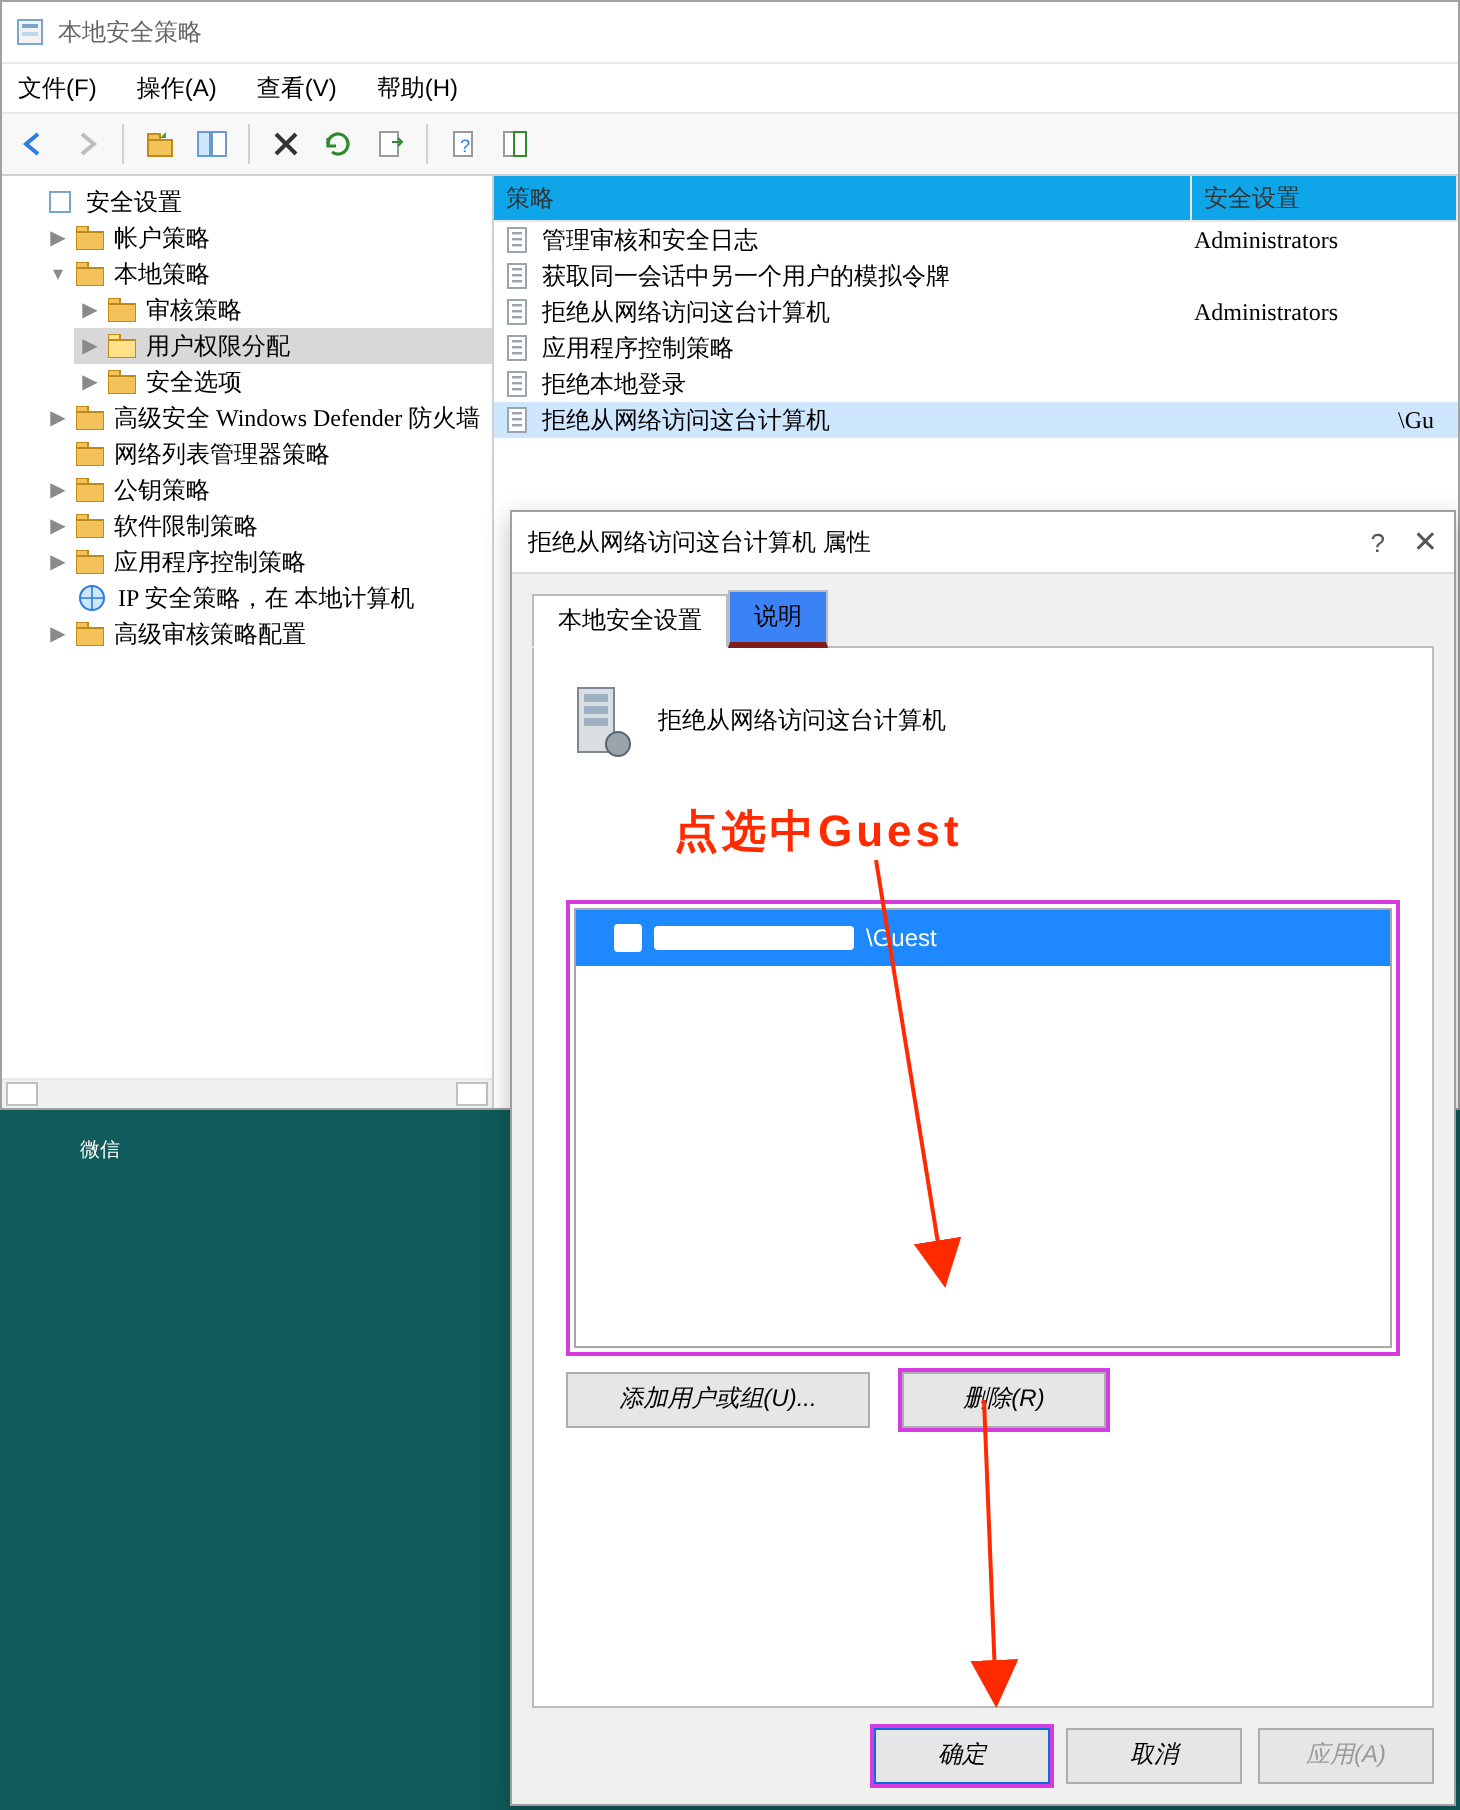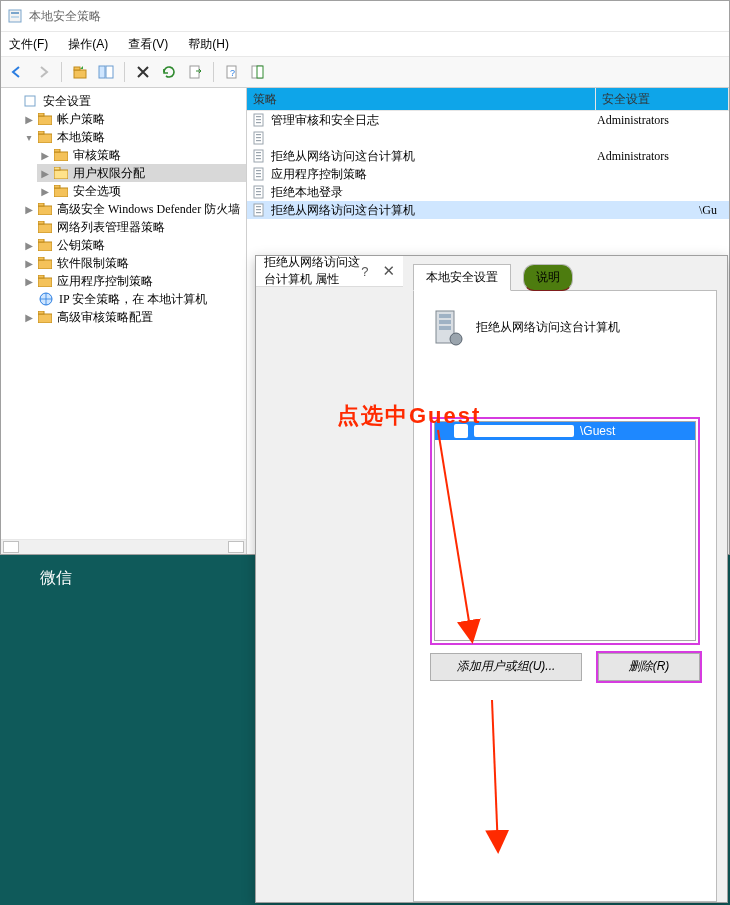--- a/index.html
+++ b/index.html
@@ -39,39 +39,39 @@
   .list-header .col { border-right:1px solid #e6e6e6; padding:3px 6px; color:#333; }
   .list { flex:1; overflow:auto; }
   .prow { height:18px; display:flex; align-items:center; }
   .prow .c1 { display:flex; align-items:center; gap:4px; padding:0 4px; }
   .prow.sel { background:#cfe6ff; }
   .prow .policy-icon { width:16px; height:16px; display:inline-flex; align-items:center; justify-content:center; }
   .prow .c2 { padding:0 6px; }
 
   
   .desktop-bottom { position:absolute; left:0; top:555px; width:730px; height:350px; background:#0f5a5a; }
-  .taskbar-item { position:absolute; left:40px; top:568px; color:#fff; font-size:16px; }
+  .taskbar-item { position:absolute; left:40px; top:568px; color:#fff; font-size:10px; }
 
   
-  .dialog { position:absolute; left:255px; top:255px; width:473px; height:648px; background:#f0f0f0; border:1px solid #9f9f9f; box-sizing:border-box; display:flex; flex-direction:row; box-shadow:0 4px 12px rgba(0,0,0,.25); }
+  .dialog { position:absolute; left:255px; top:255px; width:473px; height:648px; background:#f0f0f0; border:1px solid #9f9f9f; box-sizing:border-box; display:flex; flex-direction:column; box-shadow:0 4px 12px rgba(0,0,0,.25); }
   .dlg-title { height:30px; display:flex; align-items:center; justify-content:space-between; padding:0 8px; background:#fff; border-bottom:1px solid #dcdcdc; }
   .dlg-title .t { font-size:12px; }
   .dlg-title .ctl { display:flex; align-items:center; gap:14px; color:#555; }
   .dlg-close { font-size:15px; }
   .dlg-help { font-size:13px; }
   .dlg-body { flex:1; padding:8px 10px 0 10px; display:flex; flex-direction:column; min-height:0; }
-  .tabs { display:flex; align-items:flex-end; gap:12px; margin-bottom:-1px; }
+  .tabs { display:flex; align-items:flex-end; gap:0; margin-bottom:-1px; }
   .tab { padding:4px 12px; border:1px solid #bcbcbc; background:#fff; border-bottom:1px solid #fff; position:relative; z-index:2; }
-  .tab.inactive { background:#4d7c0f; border-bottom:1px solid #7f1d1d; z-index:1;border-radius:11px; }
+  .tab.inactive { background:#3b82f6; border-bottom:3px solid #7f1d1d; z-index:1; }
   .tabpage { flex:1; border:1px solid #bcbcbc; background:#fff; padding:16px; display:flex; flex-direction:column; min-height:0; }
   .policy-row { display:flex; align-items:center; gap:12px; margin-bottom:30px; }
   .server-icon { width:34px; height:40px; }
   .listbox-wrap { border:2px solid #d63be0; padding:2px; }
   .listbox { border:1px solid #a8a8a8; background:#fff; height:218px; }
-  .listbox .sel-row { display:flex; align-items:center; height:18px; background:#1e88ff; color:#fff; gap:6px; padding:0 19px; }
+  .listbox .sel-row { display:flex; align-items:center; height:28px; background:#1e88ff; color:#fff; gap:6px; padding:0 19px; }
   .listbox .user-icon { width:14px; height:14px; display:inline-block; background:#fff; border-radius:2px; color:#1e88ff; }
   .blot { display:inline-block; width:100px; height:12px; background:#fff; border-radius:2px; }
 
   .btn-row { display:flex; gap:16px; margin-top:8px; }
   .btn { width:120px; height:26px; background:#e6e6e6; border:1px solid #adadad; text-align:center; line-height:24px;font-style:italic; }
   .btn-hl { outline:2px solid #d63be0; }
 
   .dlg-buttons { padding:10px; display:flex; justify-content:flex-end; gap:8px; }
   .dlg-buttons .btn.ok { background:#e6e6e6; }
   .dlg-buttons .btn.apply { color:#9a9a9a; }
@@ -361,20 +361,21 @@
             <div class="prow">
               <div class="c1" style="width:336px">
                 <span class="policy-icon">
                   <svg width="16" height="16">
                     <rect x="3" y="2" width="9" height="12" fill="#fff" stroke="#9aa4ad"></rect>
                     <rect x="5" y="4" width="5" height="1.2" fill="#9aa4ad"></rect>
                     <rect x="5" y="7" width="5" height="1.2" fill="#9aa4ad"></rect>
                     <rect x="5" y="10" width="5" height="1.2" fill="#9aa4ad"></rect>
                   </svg>
                 </span>
+                <span>获取同一会话中另一个用户的模拟令牌</span>
               </div>
               <div class="c2" style="flex:1"></div>
             </div>
             <div class="prow">
               <div class="c1" style="width:336px">
                 <span class="policy-icon">
                   <svg width="16" height="16">
                     <rect x="3" y="2" width="9" height="12" fill="#fff" stroke="#9aa4ad"></rect>
                     <rect x="5" y="4" width="5" height="1.2" fill="#9aa4ad"></rect>
                     <rect x="5" y="7" width="5" height="1.2" fill="#9aa4ad"></rect>
@@ -470,20 +471,25 @@
               <span>\Guest</span>
             </div>
           </div>
         </div>
         <div class="btn-row">
           <div class="btn" style="width:150px">添加用户或组(U)...</div>
           <div class="btn btn-hl" style="width:100px">删除(R)</div>
         </div>
       </div>
     </div>
+    <div class="dlg-buttons">
+      <div class="btn ok" style="width:86px">确定</div>
+      <div class="btn" style="width:86px">取消</div>
+      <div class="btn apply" style="width:86px">应用(A)</div>
+    </div>
   </div>
 
   <div class="anno-text">点选中Guest</div>
   <svg class="overlay">
     <defs>
       <marker id="ah" markerWidth="12" markerHeight="12" refX="10" refY="6" orient="auto">
         <path d="M0,0 L12,6 L0,12 Z" fill="#ff2a00"></path>
       </marker>
     </defs>
     <path d="M438,430 L472,640" stroke="#ff2a00" stroke-width="2" fill="none" marker-end="url(#ah)"></path>

